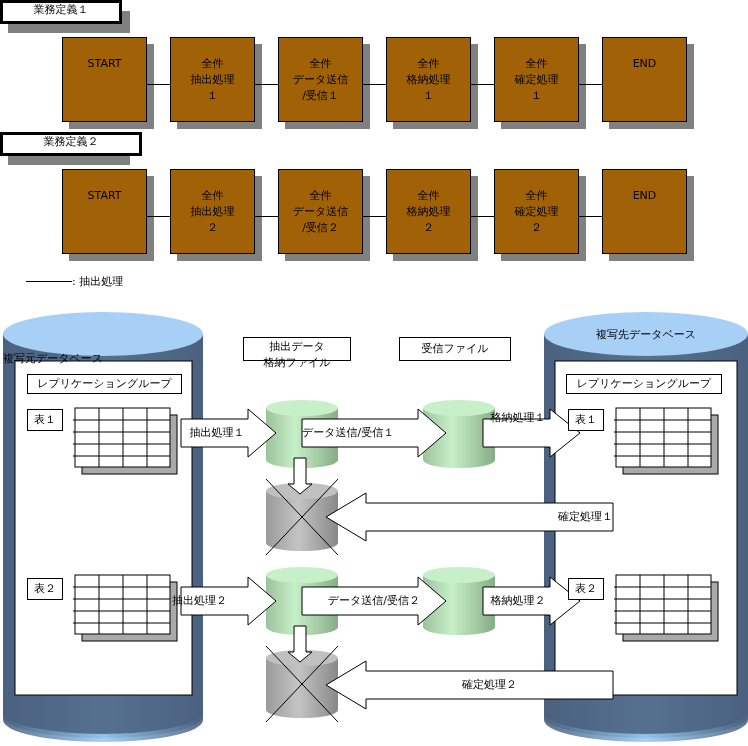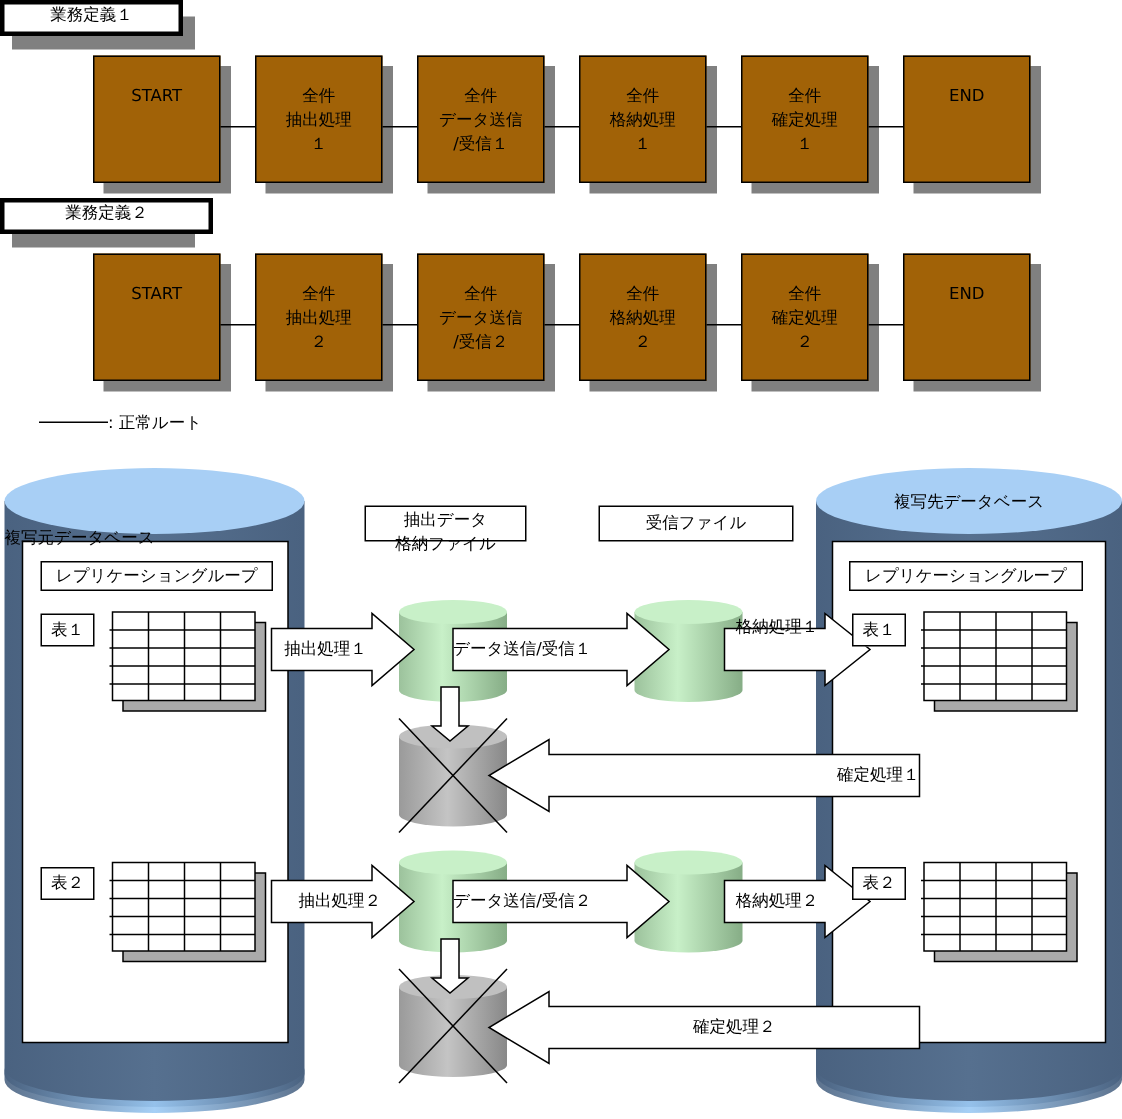--- a/index.html
+++ b/index.html
@@ -91,21 +91,21 @@
     </div>
     <div class="conn" style="left: 579px; top: 216px; width: 23px;"></div>
     <div class="shadow" style="left: 609px; top: 176px; width: 85px; height: 85px;"></div>
     <div class="box" style="left: 602px; top: 169px; width: 85px; height: 85px; padding-top: 18px;">
       <div>END</div>
     </div>
   </div>
 
 <div class="abs" style="left:26px;top:274px;height:14px;">
   <span class="abs" style="left:0;top:7px;width:46px;height:1px;background:#000;"></span>
-  <span class="abs" style="left:46px;top:0;white-space:nowrap;font-size:11px;">: 正常ルート</span>
+  <span class="abs" style="left:46px;top:0;white-space:nowrap;font-size:11px;">: 抽出処理</span>
 </div>
 
 <svg id="diag" width="748" height="746">
   <defs>
     <linearGradient id="gBody" x1="0" x2="1" y1="0" y2="0">
       <stop offset="0" stop-color="#4a6280"></stop>
       <stop offset="0.5" stop-color="#56708f"></stop>
       <stop offset="1" stop-color="#4a6280"></stop>
     </linearGradient>
     <linearGradient id="gBottom" x1="0" x2="1" y1="0" y2="0">
@@ -237,24 +237,24 @@
 
 <div class="label" style="left:27px;top:409px;width:36px;height:22px;line-height:20px;">表１</div>
 <div class="label" style="left:27px;top:578px;width:36px;height:22px;line-height:20px;">表２</div>
 <div class="label" style="left:568px;top:409px;width:36px;height:22px;line-height:20px;">表１</div>
 <div class="label" style="left:568px;top:578px;width:36px;height:22px;line-height:20px;">表２</div>
 
 <div class="label" style="left:243px;top:337px;width:108px;height:24px;line-height:16px;padding-top:1px;">
   <div>抽出データ</div>
   <div>格納ファイル</div>
 </div>
-<div class="label" style="left:399px;top:337px;width:130px;height:24px;line-height:22px;">受信ファイル</div>
+<div class="label" style="left:399px;top:337px;width:112px;height:24px;line-height:22px;">受信ファイル</div>
 
 <div id="arrow-labels">
     <div class="abs" style="left: 181px; top: 426px; width: 72px; text-align: center; line-height: 14px;">抽出処理１</div>
     <div class="abs" style="left: 302px; top: 426px; width: 118px; text-align: left; line-height: 14px;">データ送信/受信１</div>
     <div class="abs" style="left: 483px; top: 411px; width: 70px; text-align: center; line-height: 14px;">格納処理１</div>
     <div class="abs" style="left: 366px; top: 510px; width: 247px; text-align: right; line-height: 14px;">確定処理１</div>
-    <div class="abs" style="left: 182px; top: 594px; width: 72px; text-align: right; line-height: 14px;">抽出処理２</div>
-    <div class="abs" style="left: 302px; top: 594px; width: 118px; text-align: left; line-height: 14px;">データ送信/受信２</div>
+    <div class="abs" style="left: 172px; top: 594px; width: 72px; text-align: left; line-height: 14px;">抽出処理２</div>
+    <div class="abs" style="left: 302px; top: 594px; width: 118px; text-align: right; line-height: 14px;">データ送信/受信２</div>
     <div class="abs" style="left: 483px; top: 594px; width: 70px; text-align: center; line-height: 14px;">格納処理２</div>
     <div class="abs" style="left: 366px; top: 678px; width: 247px; text-align: center; line-height: 14px;">確定処理２</div>
   </div>
 
 </body></html>

